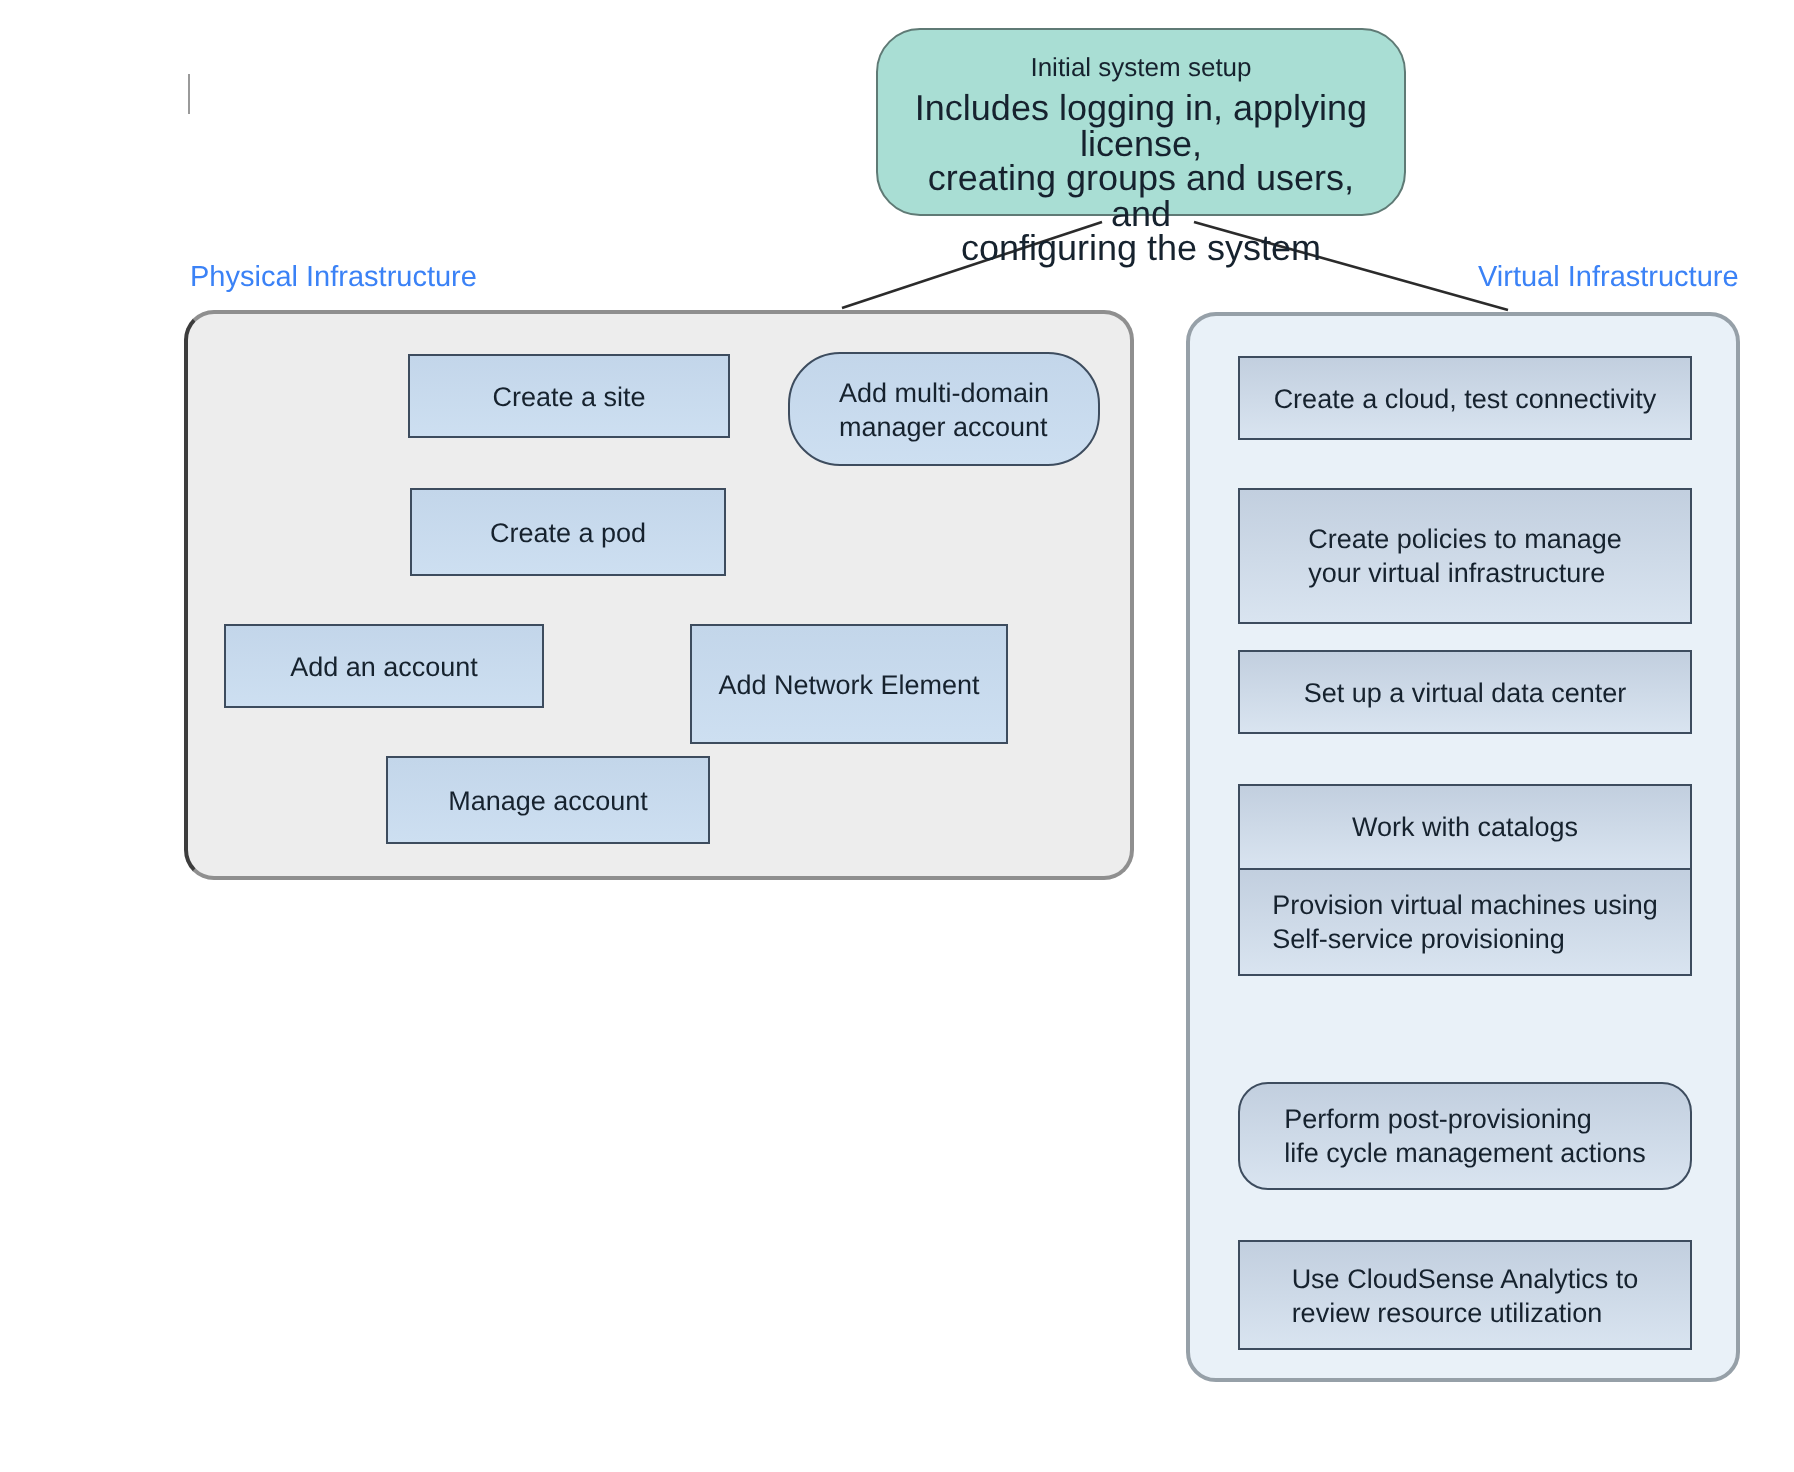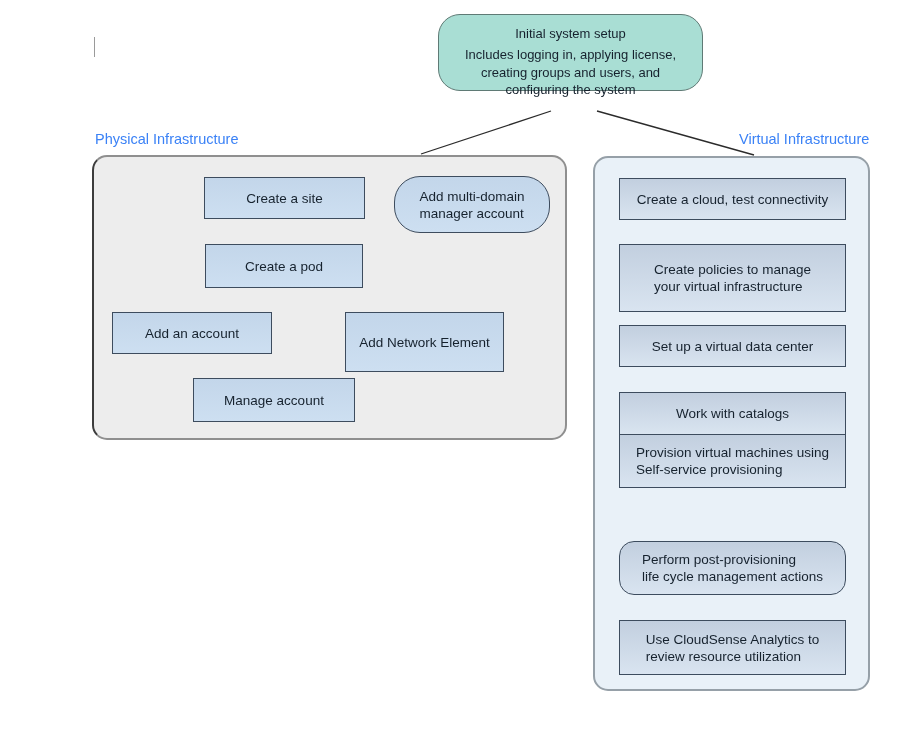--- a/index.html
+++ b/index.html
@@ -14,35 +14,35 @@
   }
   svg.connectors {
     position: absolute;
     left: 0; top: 0;
     width: 897px; height: 736px;
     pointer-events: none;
   }
   .header-box {
     position: absolute;
     left: 438px; top: 14px;
-    width: 265px; height: 77px;
+    width: 265px; height: 94px;
     box-sizing: border-box;
     background: #a9ded4;
     border: 1.5px solid #5f7a75;
     border-radius: 22px;
     text-align: center;
     padding: 10px 9px 0 9px;
   }
   .header-title {
     font-size: 13px;
     line-height: 18px;
     white-space: pre-line;
   }
   .header-desc {
-    font-size: 13px;
+    font-size: 18px;
     line-height: 17.5px;
     margin-top: 3px;
     white-space: pre-line;
   }
   .panel-label {
     position: absolute;
     font-size: 14.5px;
     color: #3b82f6;
     white-space: nowrap;
   }

